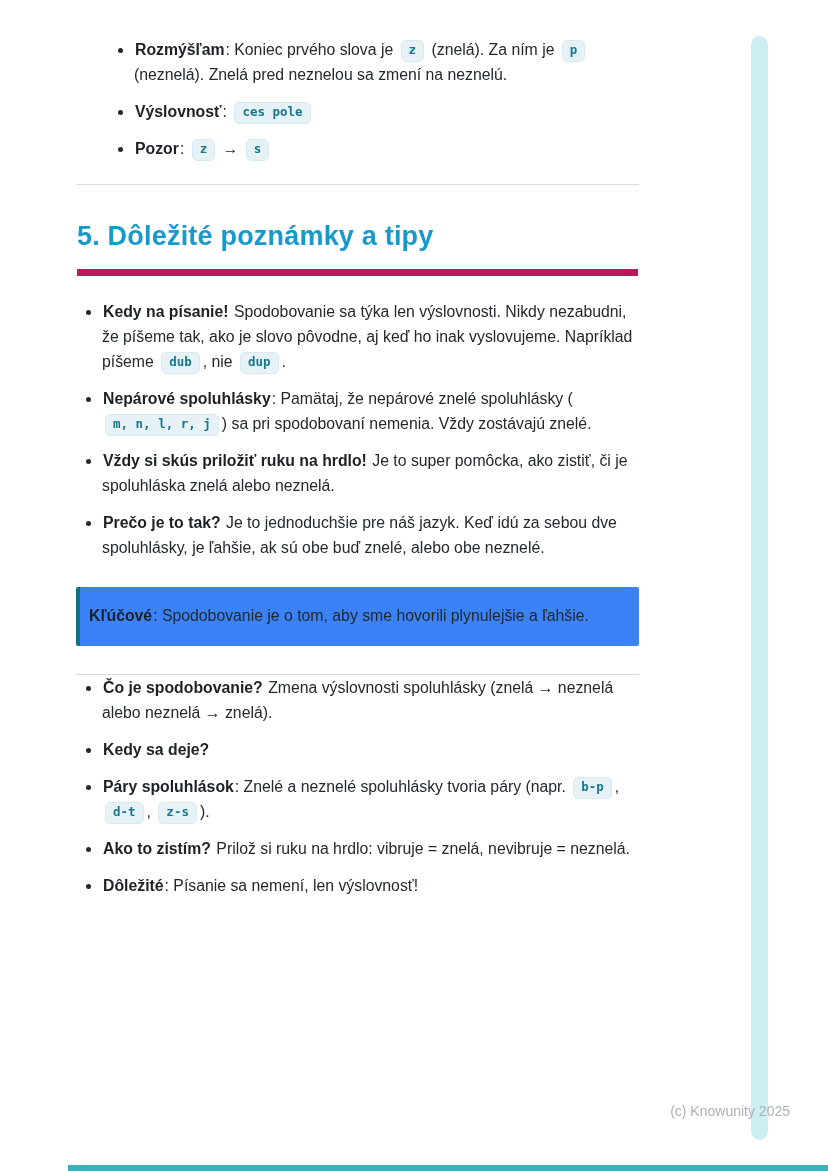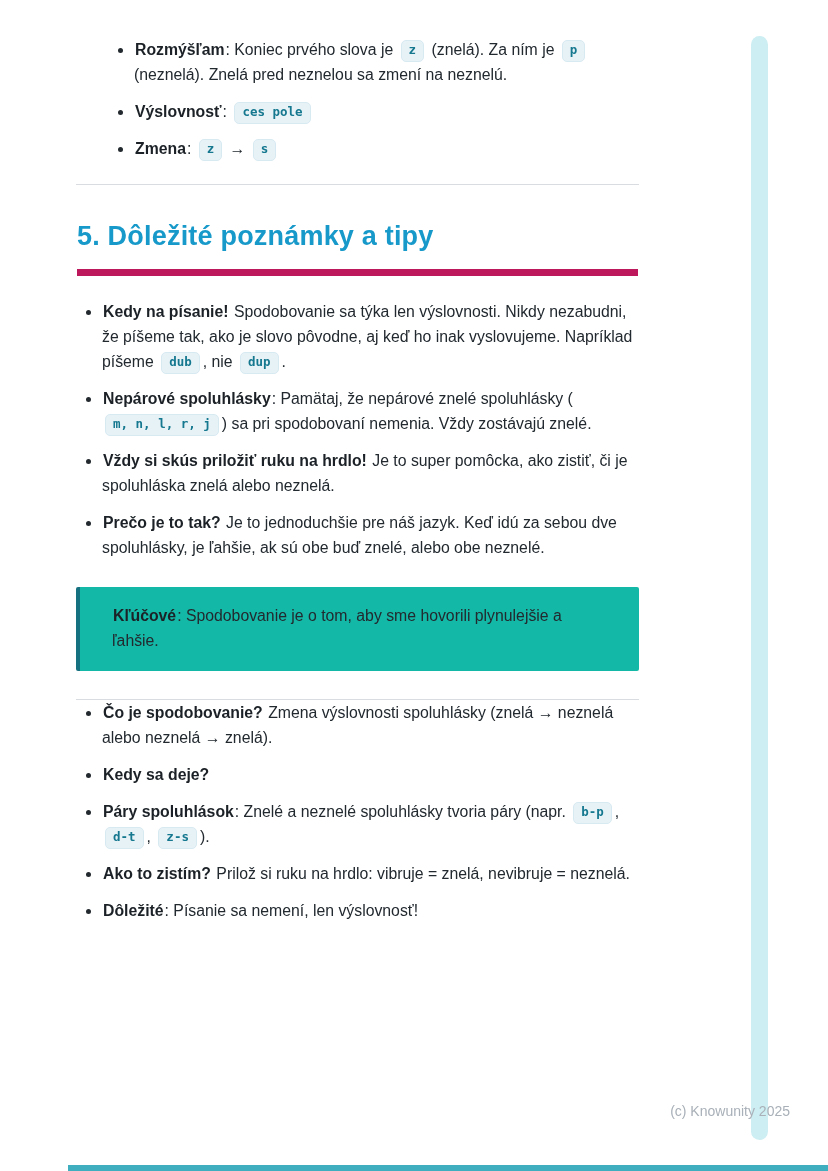--- a/index.html
+++ b/index.html
@@ -49,24 +49,24 @@
     font-size: 27px;
     font-weight: 700;
     color: #1799c9;
     letter-spacing: 0.2px;
     padding-bottom: 12px;
     border-bottom: 7px solid #be185d;
     margin-bottom: 24px;
   }
   .callout {
     margin: 26px 0 28px;
-    background: #14b8a6;
+    background: #3b82f6;
     border-left: 4px solid #15717f;
     border-radius: 2px;
-    padding: 17px 32px;
+    padding: 17px 8px;
   }
   .callout p { margin: 0; }
   .footer-credit {
     position: absolute;
     right: 40px;
     bottom: 54px;
     font-size: 14px;
     color: #a9b0b8;
     z-index: 3;
   }
@@ -92,21 +92,21 @@
 </style>
 </head>
 <body>
 
 <div class="page">
   <div class="content">
 
     <ul class="bullets indent">
         <li><strong>Rozmýšľam</strong>: Koniec prvého slova je <code class="badge">z</code> (znelá). Za ním je <code class="badge">p</code> (neznelá). Znelá pred neznelou sa zmení na neznelú.</li>
         <li><strong>Výslovnosť</strong>: <code class="badge">ces pole</code></li>
-        <li><strong>Zmena</strong>: <code class="badge">z</code> → <code class="badge">s</code></li>
+        <li><strong>Pozor</strong>: <code class="badge">z</code> → <code class="badge">s</code></li>
       </ul>
 
     <hr class="divider">
 
     <h2 class="section-heading">5. Dôležité poznámky a tipy</h2>
 
     <ul class="bullets">
         <li><strong>Kedy na písanie!</strong> Spodobovanie sa týka len výslovnosti. Nikdy nezabudni, že píšeme tak, ako je slovo pôvodne, aj keď ho inak vyslovujeme. Napríklad píšeme <code class="badge">dub</code>, nie <code class="badge">dup</code>.</li>
         <li><strong>Nepárové spoluhlásky</strong>: Pamätaj, že nepárové znelé spoluhlásky (<code class="badge">m, n, l, r, j</code>) sa pri spodobovaní nemenia. Vždy zostávajú znelé.</li>
         <li><strong>Vždy si skús priložiť ruku na hrdlo!</strong> Je to super pomôcka, ako zistiť, či je spoluhláska znelá alebo neznelá.</li>

